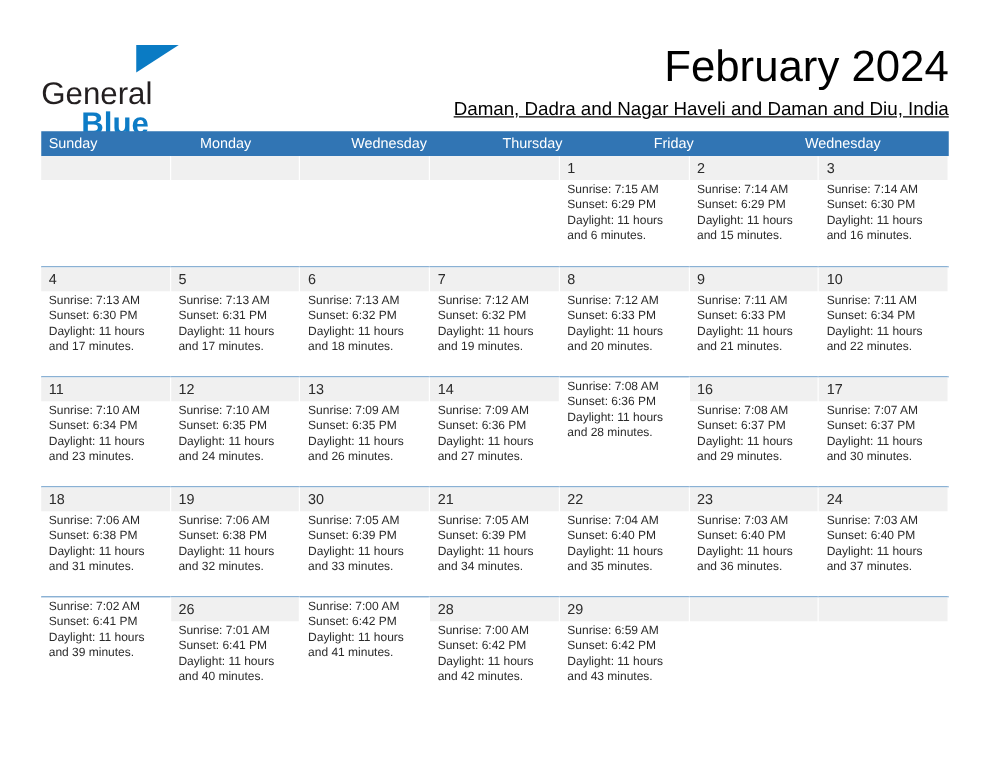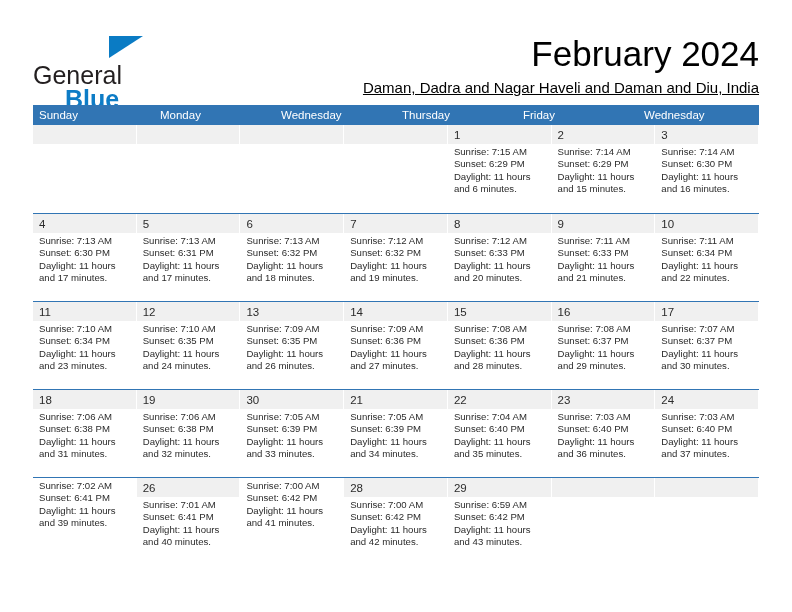--- a/index.html
+++ b/index.html
@@ -310,21 +310,20 @@
           <div class="daycell">
             <div class="daynum-band"><span class="daynum">14</span></div>
             <div class="dayinfo">
               <div>Sunrise: 7:09 AM</div>
               <div>Sunset: 6:36 PM</div>
               <div>Daylight: 11 hours</div>
               <div>and 27 minutes.</div>
             </div>
           </div>
           <div class="daycell">
-            <div class="daynum-band"><span class="daynum">15</span></div>
             <div class="dayinfo">
               <div>Sunrise: 7:08 AM</div>
               <div>Sunset: 6:36 PM</div>
               <div>Daylight: 11 hours</div>
               <div>and 28 minutes.</div>
             </div>
           </div>
           <div class="daycell">
             <div class="daynum-band"><span class="daynum">16</span></div>
             <div class="dayinfo">

